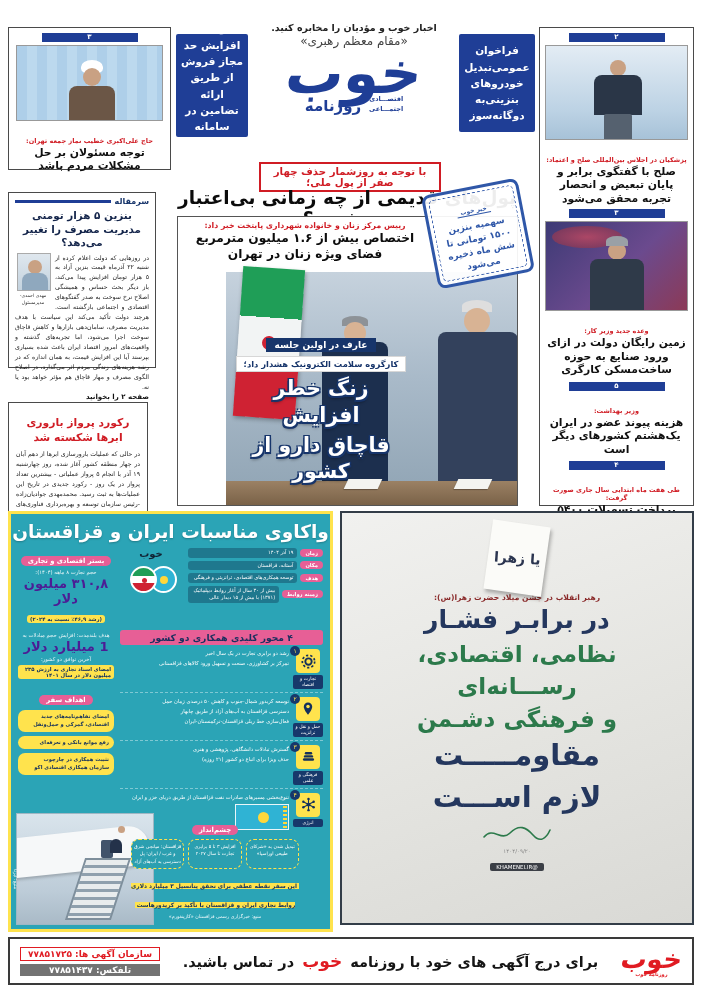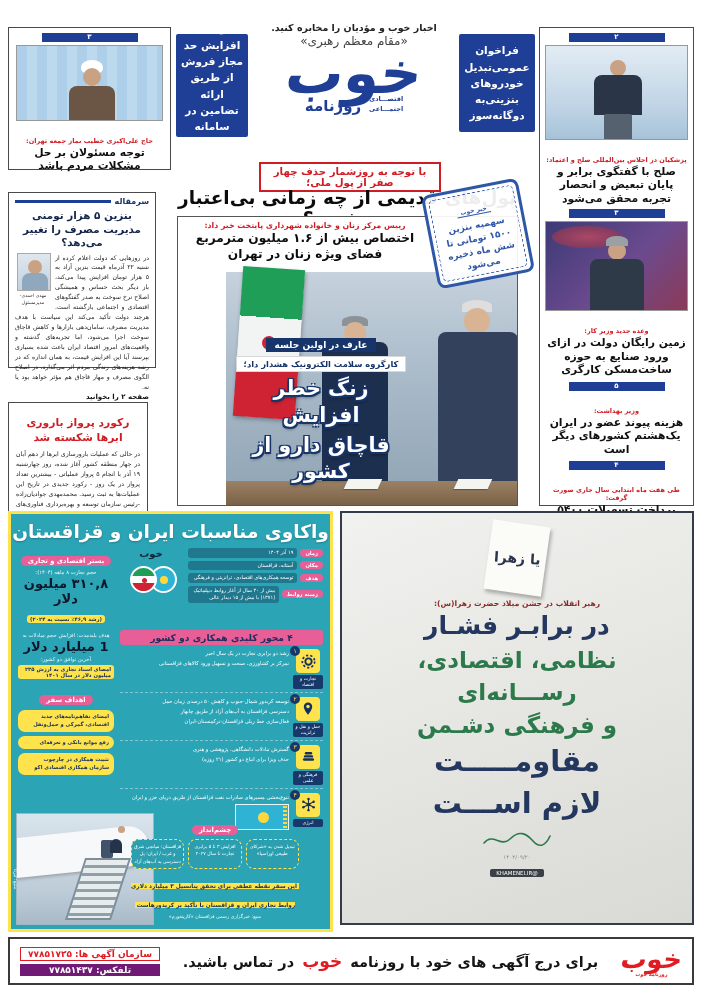--- a/index.html
+++ b/index.html
@@ -104,21 +104,21 @@
 
   
   .ig { left:8px; top:511px; width:325px; height:421px; background:#2ba4b6; border:3px solid #ffe34d; overflow:hidden; }
   .ig-title { font-size:18.5px; font-weight:900; color:#fff; text-align:center; margin-top:7px;
     text-shadow:0 1px 2px rgba(0,0,0,.25); }
   .ig-row2 { display:flex; gap:5px; padding:6px 7px 0; align-items:flex-start; }
   .ig-trade { width:96px; text-align:center; }
   .pill { display:inline-block; background:#e75f96; color:#fff; font-weight:bold; border-radius:7px; padding:1px 7px; }
   .pill-7 { font-size:6.8px; }
   .ig-cap { font-size:5.3px; color:#e9f6f8; margin-top:2px; }
-  .ig-big { font-size:13px; font-weight:900; color:#0f172a; margin-top:1px; }
+  .ig-big { font-size:13px; font-weight:900; color:#4c1d95; margin-top:1px; }
   .ychip { background:#ffe34d; color:#14305c; font-size:5.3px; font-weight:bold; border-radius:3px; padding:1px 3px; margin-top:2px; display:inline-block; }
   .ig-flags { width:64px; position:relative; height:60px; }
   .ig-logo-sm { font-size:10px; font-weight:900; color:#123; text-align:center; }
   .flag-circ { position:absolute; width:27px; height:27px; border-radius:50%; border:2px solid #fff; overflow:hidden; top:18px; }
   .flag-kz-c { right:6px; background:#2fb3d4; }
   .flag-kz-c .sun { position:absolute; left:8px; top:8px; width:8px; height:8px; border-radius:50%; background:#ffd73b; }
   .flag-ir-c { right:26px; background:linear-gradient(180deg,#1f9e57 0 33%,#fff 33% 66%,#cf2233 66% 100%); }
   .flag-ir-c .emb { position:absolute; left:10px; top:10px; width:5px; height:5px; border-radius:50%; background:#cf2233; }
   .ig-meta { flex:1; }
   .meta-row { display:flex; gap:3px; margin-bottom:3px; align-items:stretch; }
@@ -157,40 +157,40 @@
   .plane-stairs { position:absolute; left:58px; top:44px; width:46px; height:62px; transform:skewX(-18deg);
     background:repeating-linear-gradient(180deg,#e8eced 0 5px,#8fa0ad 5px 8px); border:2px solid #7e8f9c; }
   .plane-person { position:absolute; left:92px; top:12px; }
 
   
   .quote { left:340px; top:511px; width:354px; height:414px; border:2px solid #333d48;
     background:linear-gradient(160deg,#f1f1ef,#e4e4e0 55%,#d9d9d5); text-align:center; padding-top:10px; }
   .q-callig { width:58px; height:70px; background:#fbfbf8; margin:0 auto; transform:rotate(8deg);
     box-shadow:2px 3px 4px rgba(0,0,0,.28); display:flex; align-items:center; justify-content:center; }
   .q-callig span { font-size:14px; font-weight:900; color:#2b3550; transform:rotate(-4deg); }
-  .q-kicker { font-size:7.6px; font-weight:bold; color:#8a2a2a; margin-top:6px; }
+  .q-kicker { font-size:7.6px; font-weight:bold; color:#8a2a2a; }
   .q-l { font-weight:900; line-height:1.42; }
   .q-navy { color:#24375e; }
   .q-green { color:#2c7a4b; }
   .fs25 { font-size:25px; } .fs23 { font-size:23px; } .fs29 { font-size:29px; }
   .q-sig { margin-top:6px; }
   .q-date { font-size:5.5px; color:#8a8a8a; letter-spacing:1px; }
   .q-handle { display:inline-block; background:#3b3f46; color:#fff; font-size:5.5px; border-radius:2px; padding:1px 6px; margin-top:2px; }
 
   
   .bottom-bar { left:8px; top:937px; width:686px; height:48px; border:2px solid #3a3a3a; background:#fff;
     display:flex; align-items:center; padding:0 10px; gap:10px; }
   .bb-logo { text-align:center; line-height:1; }
   .bb-logo-main { color:#e01b22; font-size:26px; font-weight:900; transform:skewX(-8deg); }
   .bb-logo-sub { color:#e01b22; font-size:5px; font-weight:bold; letter-spacing:2px; }
   .bb-msg { flex:1; text-align:center; font-size:14.5px; font-weight:900; color:#151515; }
   .bb-msg .inline-logo { color:#e01b22; font-size:17px; font-weight:900; padding:0 3px; }
   .bb-chips { display:flex; flex-direction:column; gap:3px; }
   .chip-outline { color:#e01b22; border:1.5px solid #e01b22; background:#fff; font-weight:bold; font-size:9px; padding:1px 7px; text-align:center; }
-  .chip-solid { background:#701a75; color:#fff; font-weight:bold; font-size:9px; padding:1px 7px; text-align:center; }
+  .chip-solid { background:#737373; color:#fff; font-weight:bold; font-size:9px; padding:1px 7px; text-align:center; }
 </style>
 </head>
 <body>
 
 <div class="page">
 
   <div class="abs masthead">
     <div class="tagline">اخبار خوب و مؤدیان را مخابره کنید.</div>
     <div class="attribution">«مقام معظم رهبری»</div>
     <div class="logo-main">خوب</div>

